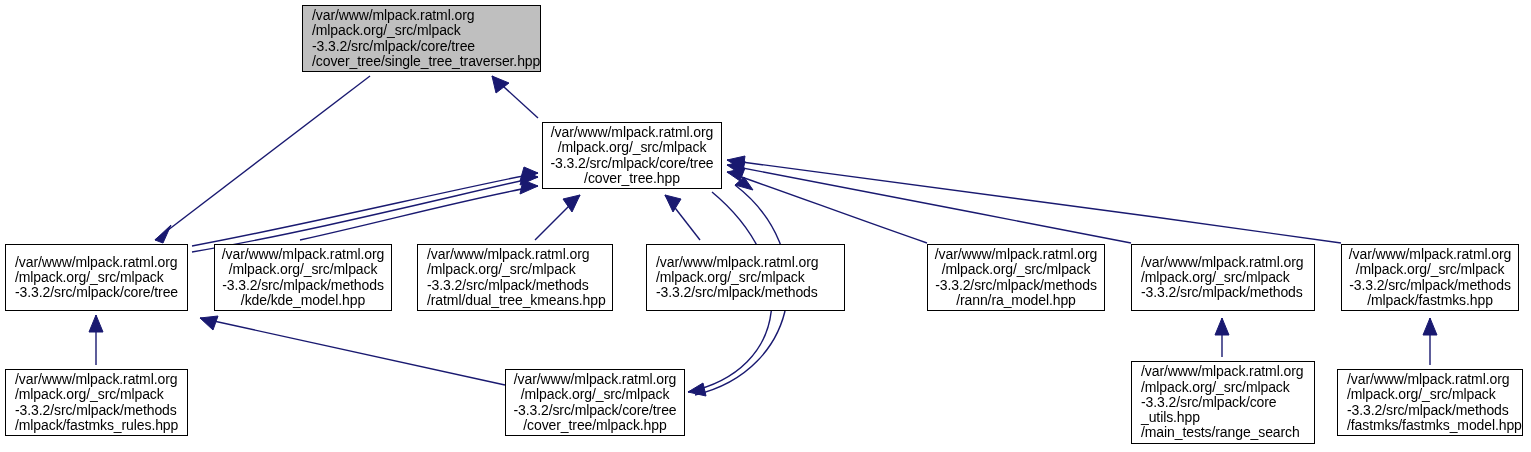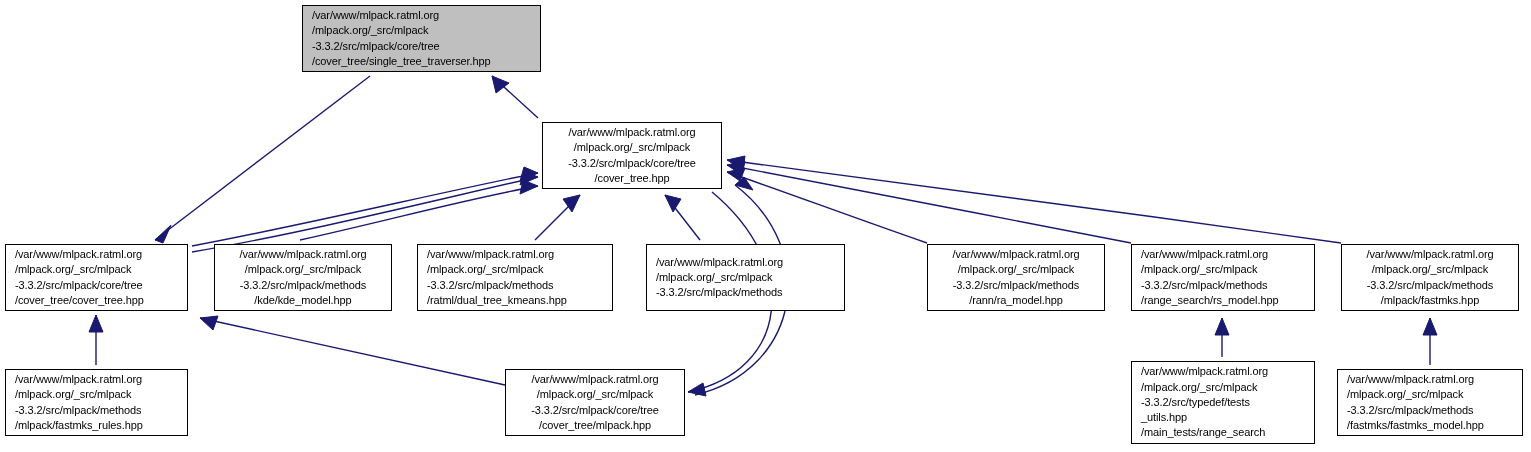--- a/index.html
+++ b/index.html
@@ -39,21 +39,21 @@
     box-sizing: border-box;
     border: 1px solid #000000;
     background: #ffffff;
     display: flex;
     flex-direction: column;
     align-items: center;
     justify-content: center;
     text-align: center;
     color: #000000;
     font-family: "Liberation Sans", sans-serif;
-    font-size: 11px;
+    font-size: 14px;
     line-height: 15.3px;
     white-space: pre;
     letter-spacing: -0.1px;
   }
   .node.highlight {
     background: #bfbfbf;
   }
   .node .node-line {
     display: block;
   }
@@ -130,25 +130,25 @@
         <path class="edge-head" d="M 1222,318 L 1215,335 L 1229,335 Z" fill="#191970" stroke="#191970"></path>
       </g>
       <g>
         <path class="edge-path" d="M 1430,365 L 1430,318" stroke="#191970"></path>
         <path class="edge-head" d="M 1430,318 L 1423,335 L 1437,335 Z" fill="#191970" stroke="#191970"></path>
       </g>
     </svg>
   <div id="node-layer">
       <div class="node highlight ljust" style="left: 302px; top: 5px; width: 239px; height: 67px; background: rgb(191, 191, 191);"><span class="node-line">/var/www/mlpack.ratml.org</span><span class="node-line">/mlpack.org/_src/mlpack</span><span class="node-line">-3.3.2/src/mlpack/core/tree</span><span class="node-line">/cover_tree/single_tree_traverser.hpp</span></div>
       <div class="node" style="left: 542px; top: 122px; width: 180px; height: 67px;"><span class="node-line">/var/www/mlpack.ratml.org</span><span class="node-line">/mlpack.org/_src/mlpack</span><span class="node-line">-3.3.2/src/mlpack/core/tree</span><span class="node-line">/cover_tree.hpp</span></div>
-      <div class="node ljust" style="left: 5px; top: 244px; width: 183px; height: 67px;"><span class="node-line">/var/www/mlpack.ratml.org</span><span class="node-line">/mlpack.org/_src/mlpack</span><span class="node-line">-3.3.2/src/mlpack/core/tree</span><span class="node-line">/cover_tree/cover_tree.hpp</span></div>
+      <div class="node ljust" style="left: 5px; top: 244px; width: 183px; height: 67px;"><span class="node-line">/var/www/mlpack.ratml.org</span><span class="node-line">/mlpack.org/_src/mlpack</span><span class="node-line">-3.3.2/src/mlpack/core/tree</span></div>
       <div class="node" style="left: 214px; top: 244px; width: 178px; height: 67px;"><span class="node-line">/var/www/mlpack.ratml.org</span><span class="node-line">/mlpack.org/_src/mlpack</span><span class="node-line">-3.3.2/src/mlpack/methods</span><span class="node-line">/kde/kde_model.hpp</span></div>
       <div class="node ljust" style="left: 417px; top: 244px; width: 196px; height: 67px;"><span class="node-line">/var/www/mlpack.ratml.org</span><span class="node-line">/mlpack.org/_src/mlpack</span><span class="node-line">-3.3.2/src/mlpack/methods</span><span class="node-line">/ratml/dual_tree_kmeans.hpp</span></div>
       <div class="node ljust" style="left: 646px; top: 244px; width: 199px; height: 67px;"><span class="node-line">/var/www/mlpack.ratml.org</span><span class="node-line">/mlpack.org/_src/mlpack</span><span class="node-line">-3.3.2/src/mlpack/methods</span></div>
       <div class="node" style="left: 927px; top: 244px; width: 178px; height: 67px;"><span class="node-line">/var/www/mlpack.ratml.org</span><span class="node-line">/mlpack.org/_src/mlpack</span><span class="node-line">-3.3.2/src/mlpack/methods</span><span class="node-line">/rann/ra_model.hpp</span></div>
-      <div class="node ljust" style="left: 1131px; top: 244px; width: 184px; height: 67px;"><span class="node-line">/var/www/mlpack.ratml.org</span><span class="node-line">/mlpack.org/_src/mlpack</span><span class="node-line">-3.3.2/src/mlpack/methods</span><span class="node-line">/range_search/rs_model.hpp</span></div>
+      <div class="node ljust" style="left: 1131px; top: 244px; width: 184px; height: 67px;"><span class="node-line">/var/www/mlpack.ratml.org</span><span class="node-line">/mlpack.org/_src/mlpack</span><span class="node-line">-3.3.2/src/mlpack/methods</span></div>
       <div class="node" style="left: 1341px; top: 244px; width: 178px; height: 67px;"><span class="node-line">/var/www/mlpack.ratml.org</span><span class="node-line">/mlpack.org/_src/mlpack</span><span class="node-line">-3.3.2/src/mlpack/methods</span><span class="node-line">/mlpack/fastmks.hpp</span></div>
       <div class="node ljust" style="left: 5px; top: 369px; width: 183px; height: 67px;"><span class="node-line">/var/www/mlpack.ratml.org</span><span class="node-line">/mlpack.org/_src/mlpack</span><span class="node-line">-3.3.2/src/mlpack/methods</span><span class="node-line">/mlpack/fastmks_rules.hpp</span></div>
       <div class="node" style="left: 505px; top: 369px; width: 180px; height: 67px;"><span class="node-line">/var/www/mlpack.ratml.org</span><span class="node-line">/mlpack.org/_src/mlpack</span><span class="node-line">-3.3.2/src/mlpack/core/tree</span><span class="node-line">/cover_tree/mlpack.hpp</span></div>
-      <div class="node ljust" style="left: 1131px; top: 361px; width: 184px; height: 83px;"><span class="node-line">/var/www/mlpack.ratml.org</span><span class="node-line">/mlpack.org/_src/mlpack</span><span class="node-line">-3.3.2/src/typedef/tests</span><span class="node-line">_utils.hpp</span><span class="node-line">/main_tests/range_search</span></div>
+      <div class="node ljust" style="left: 1131px; top: 361px; width: 184px; height: 83px;"><span class="node-line">/var/www/mlpack.ratml.org</span><span class="node-line">/mlpack.org/_src/mlpack</span><span class="node-line">-3.3.2/src/mlpack/core</span><span class="node-line">_utils.hpp</span><span class="node-line">/main_tests/range_search</span></div>
       <div class="node ljust" style="left: 1337px; top: 369px; width: 186px; height: 67px;"><span class="node-line">/var/www/mlpack.ratml.org</span><span class="node-line">/mlpack.org/_src/mlpack</span><span class="node-line">-3.3.2/src/mlpack/methods</span><span class="node-line">/fastmks/fastmks_model.hpp</span></div>
     </div>
 </div>
 
 </body></html>

